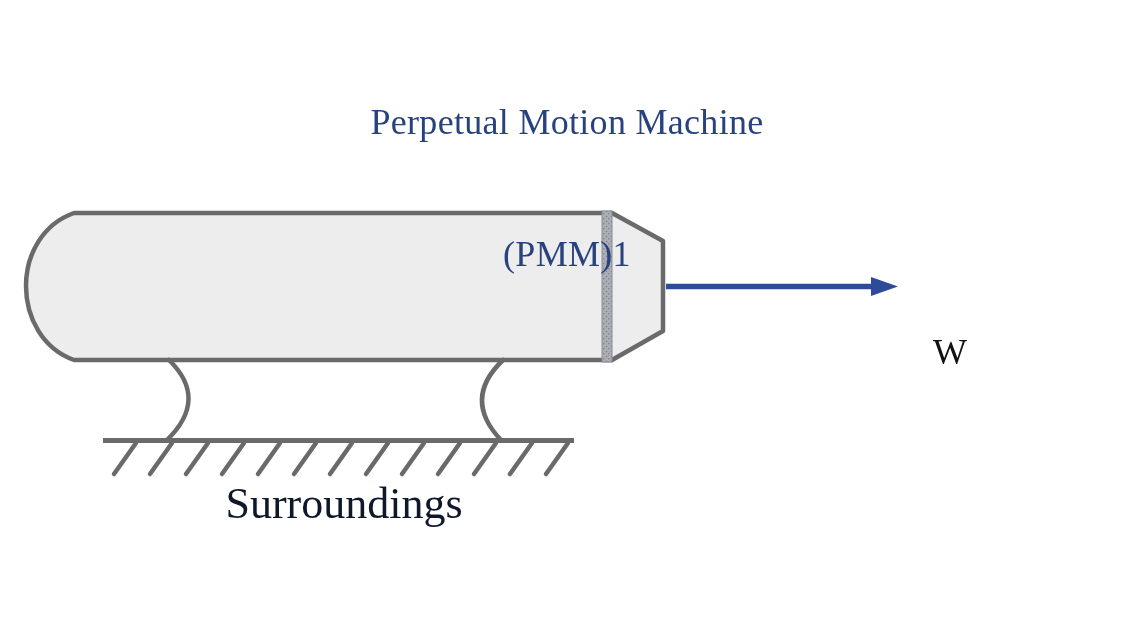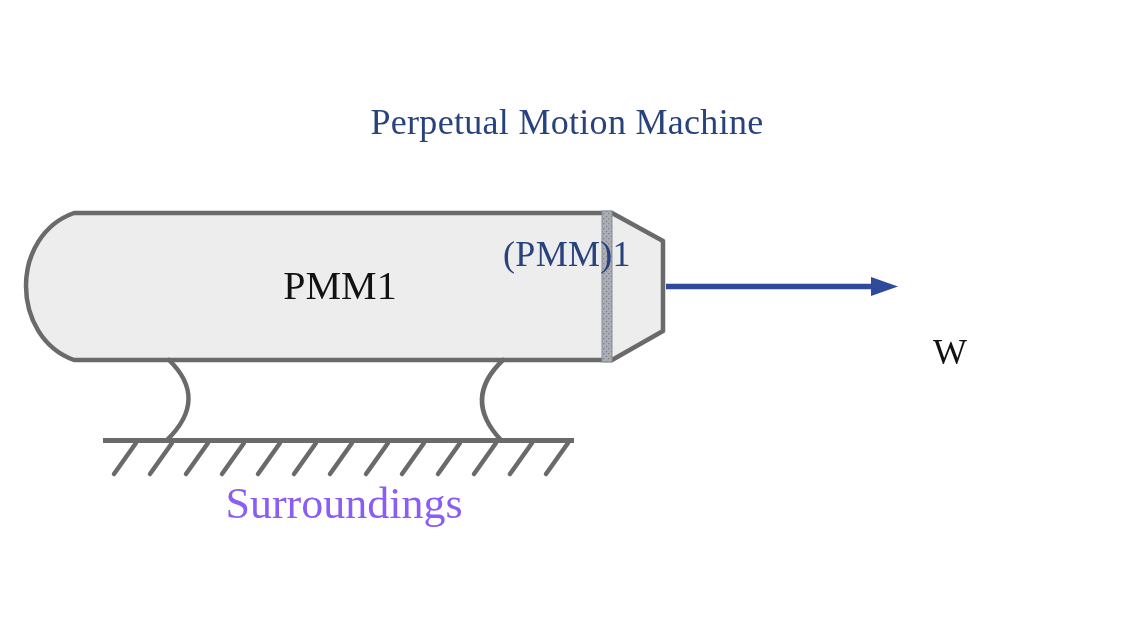--- a/index.html
+++ b/index.html
@@ -101,21 +101,20 @@
       <line x1="666" y1="286.5" x2="876" y2="286.5" stroke="#2E4A9B" stroke-width="5.5" style="stroke: rgb(46, 74, 155);"></line>
       <polygon points="898,286.5 871,277 871,296" fill="#2E4A9B" style="fill: rgb(46, 74, 155);"></polygon>
     </g>
   </svg>
 
   <div id="title" class="txt" style="color: rgb(40, 66, 126);">
     <div>Perpetual Motion Machine</div>
     <div>(PMM)1</div>
   </div>
 
-  <div id="machine-label" class="txt" style="color: rgb(18, 18, 18);">PMM1</div>
 
   <div id="work-label" class="txt" style="color: rgb(18, 18, 18);">
     <div>W</div>
   </div>
 
-  <div id="surroundings-label" class="txt" style="color: #8b5cf6;">Surroundings</div>
+  <div id="surroundings-label" class="txt" style="color: #0f172a;">Surroundings</div>
 
 </div>
 
 </body></html>

